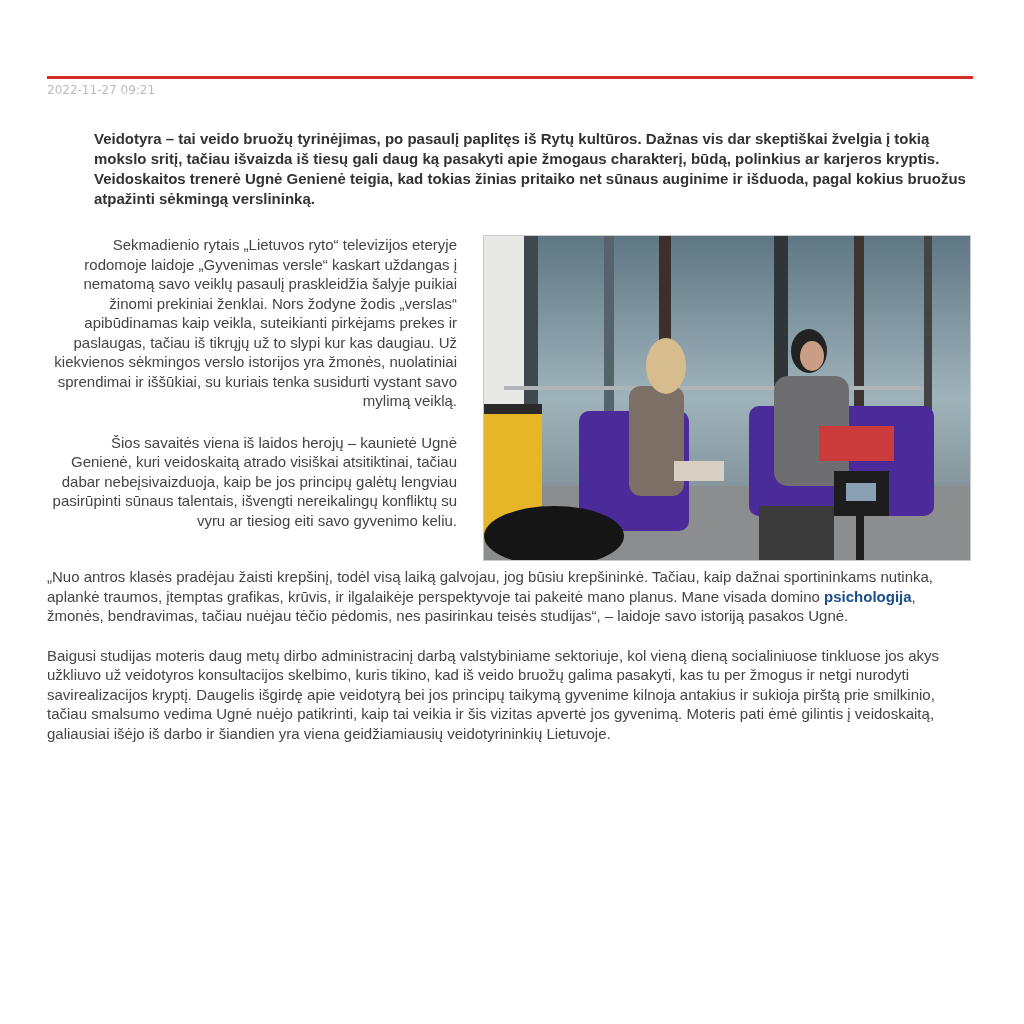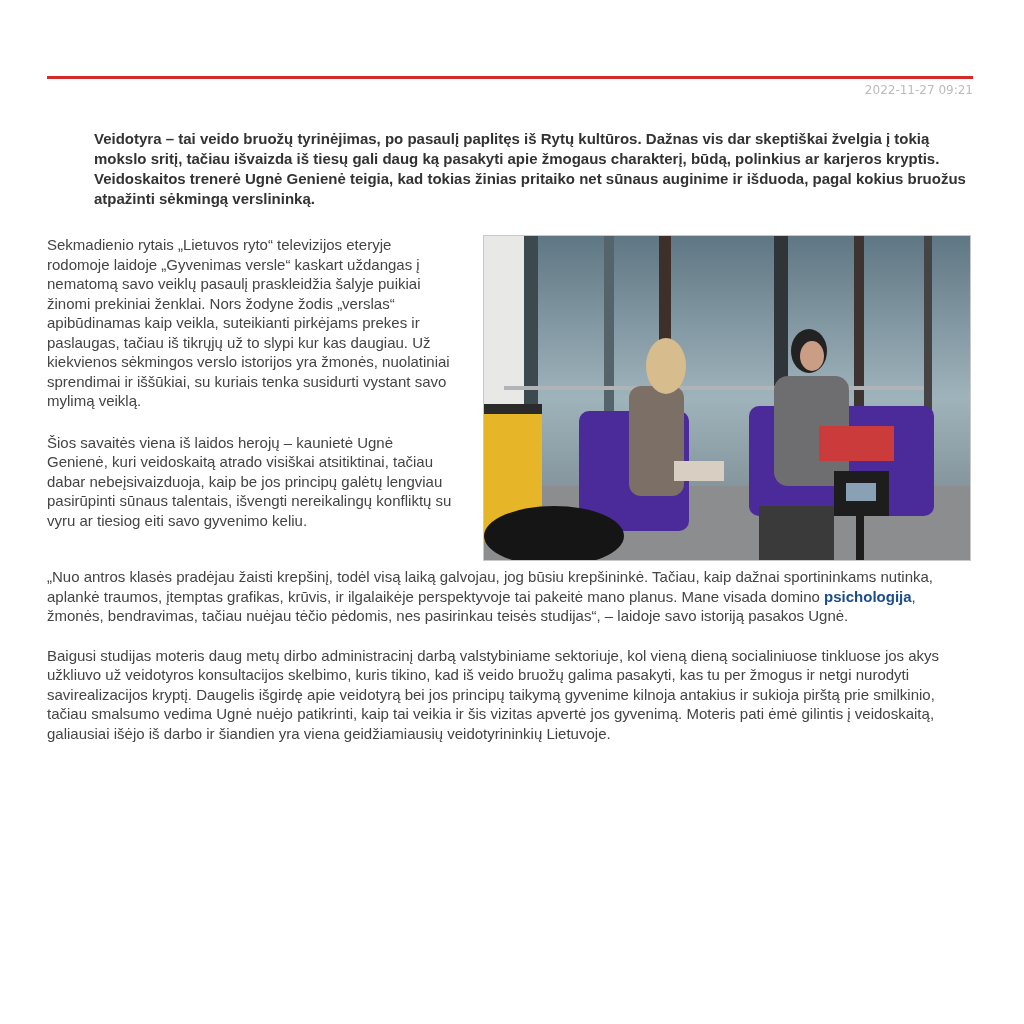--- a/index.html
+++ b/index.html
@@ -11,32 +11,32 @@
     .rule { height: 3px; background: #d42a2a; width: 926px; }
     .title {
       margin: 16px 0 0 0;
       font-family: "DejaVu Sans", sans-serif;
       font-weight: normal;
       font-size: 34px; line-height: 46px;
       color: #4a4a4a; letter-spacing: -0.3px;
     }
     .date {
       font-family: "DejaVu Sans", sans-serif;
-      font-size: 12px; color: #bbbbbb; margin-top: 4px; height: 18px; text-align: right;
+      font-size: 12px; color: #bbbbbb; margin-top: 4px; height: 18px;
     }
     .lead {
       font-family: "Liberation Sans", sans-serif;
       font-weight: bold; font-size: 15px; line-height: 20px;
       color: #333; margin-top: 28px; margin-left: 47px;
     }
     .body-text {
       font-family: "Liberation Sans", sans-serif;
       font-size: 15px; line-height: 19.5px; color: #444;
     }
-    .intro-row { display: flex; margin-top: 26px; }
+    .intro-row { display: flex; margin-top: 26px; text-align: right; }
     .intro-col { width: 410px; }
     .intro-col p { margin: 0 0 22px 0; }
     .photo {
       margin-left: 26px; width: 488px; height: 326px;
       border: 1px solid #c9c9c9; box-sizing: border-box;
       position: relative; overflow: hidden;
       background: linear-gradient(180deg, #6c8390 0%, #8ea2ab 40%, #7a8890 70%, #8c8c8c 100%);
     }
     .full p { margin: 0 0 20px 0; }
     .full { margin-top: 6px; }

